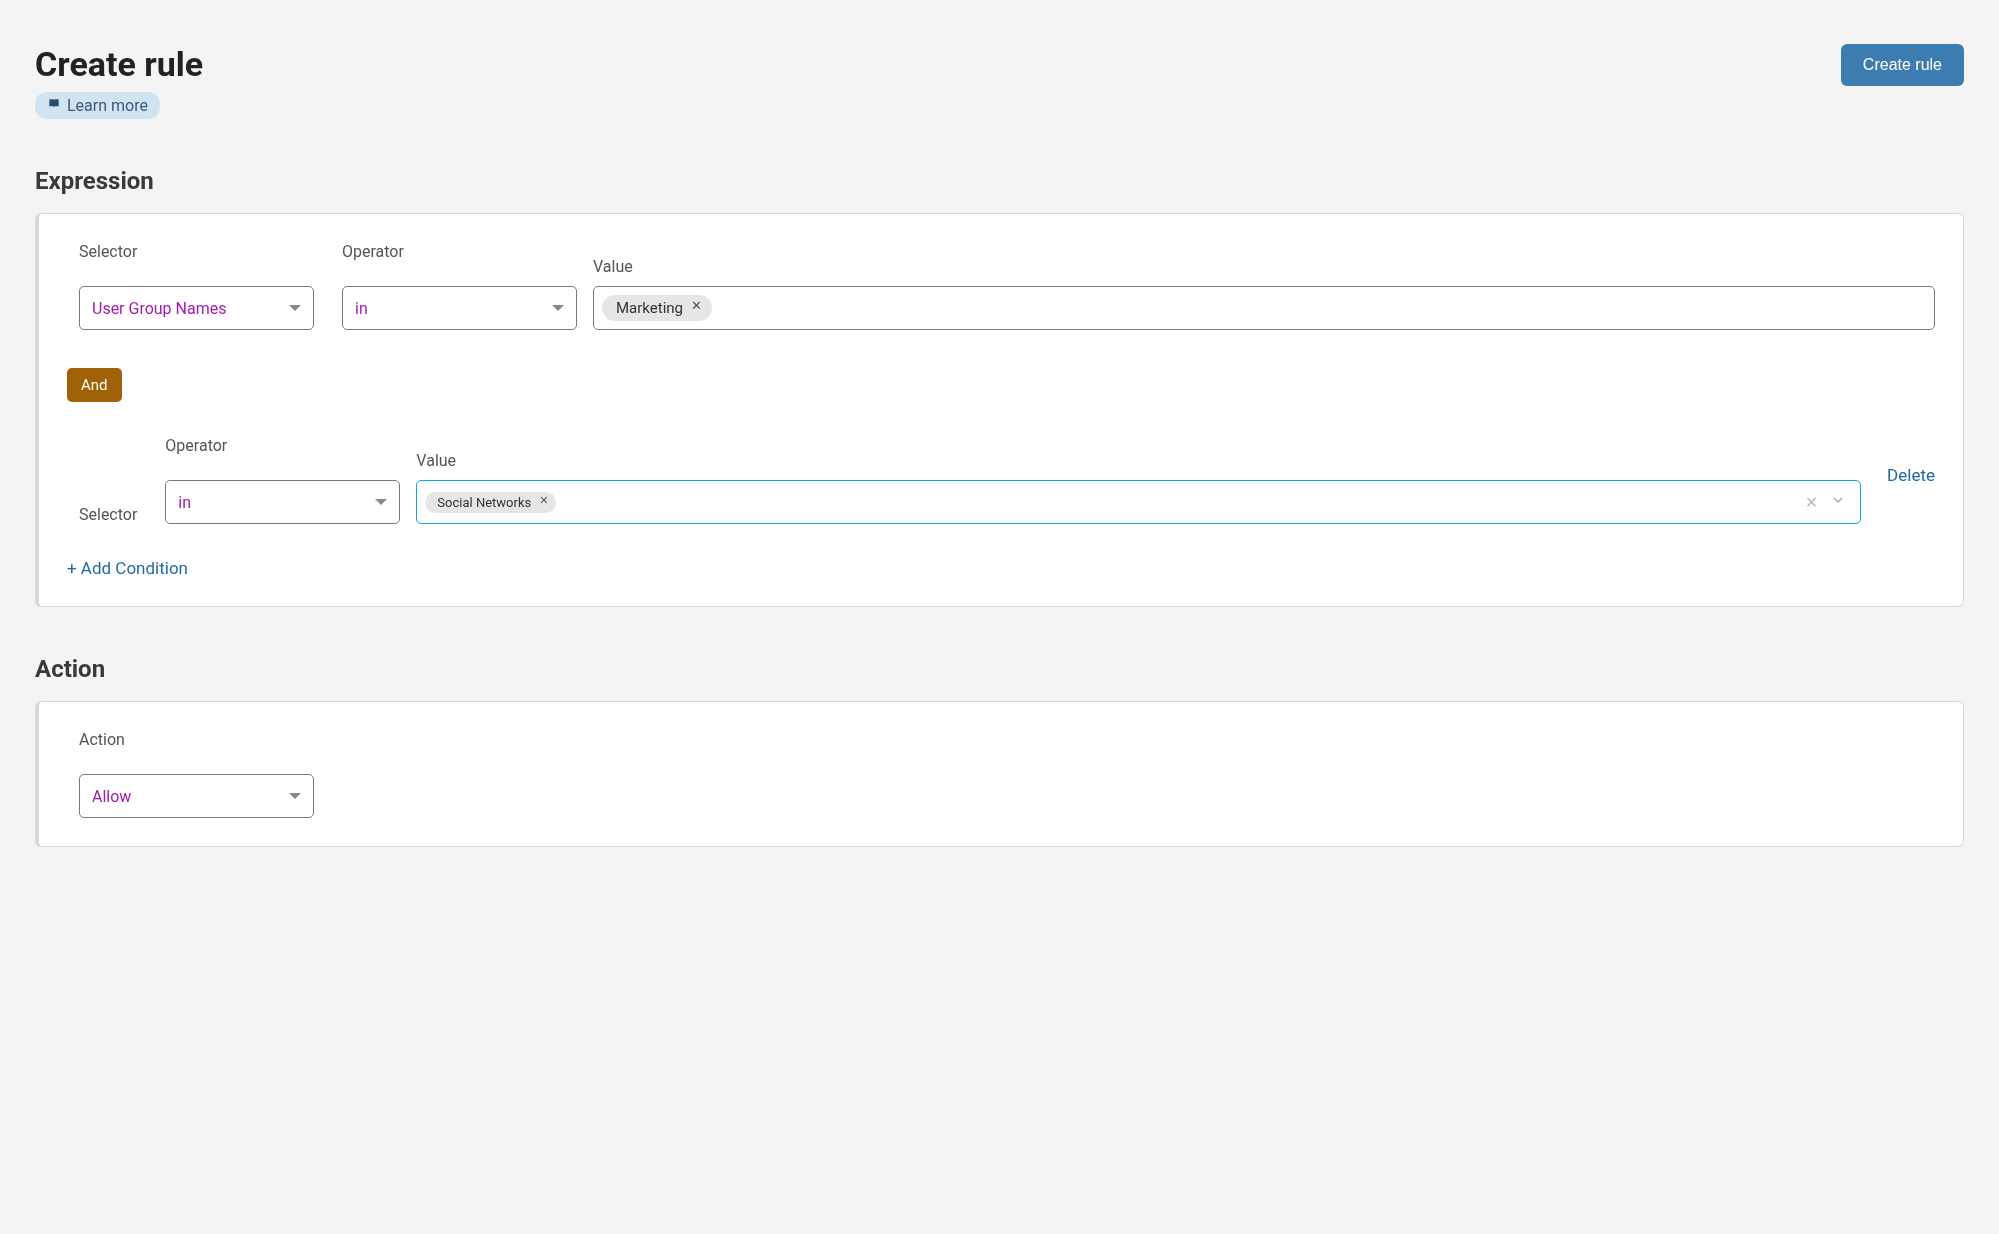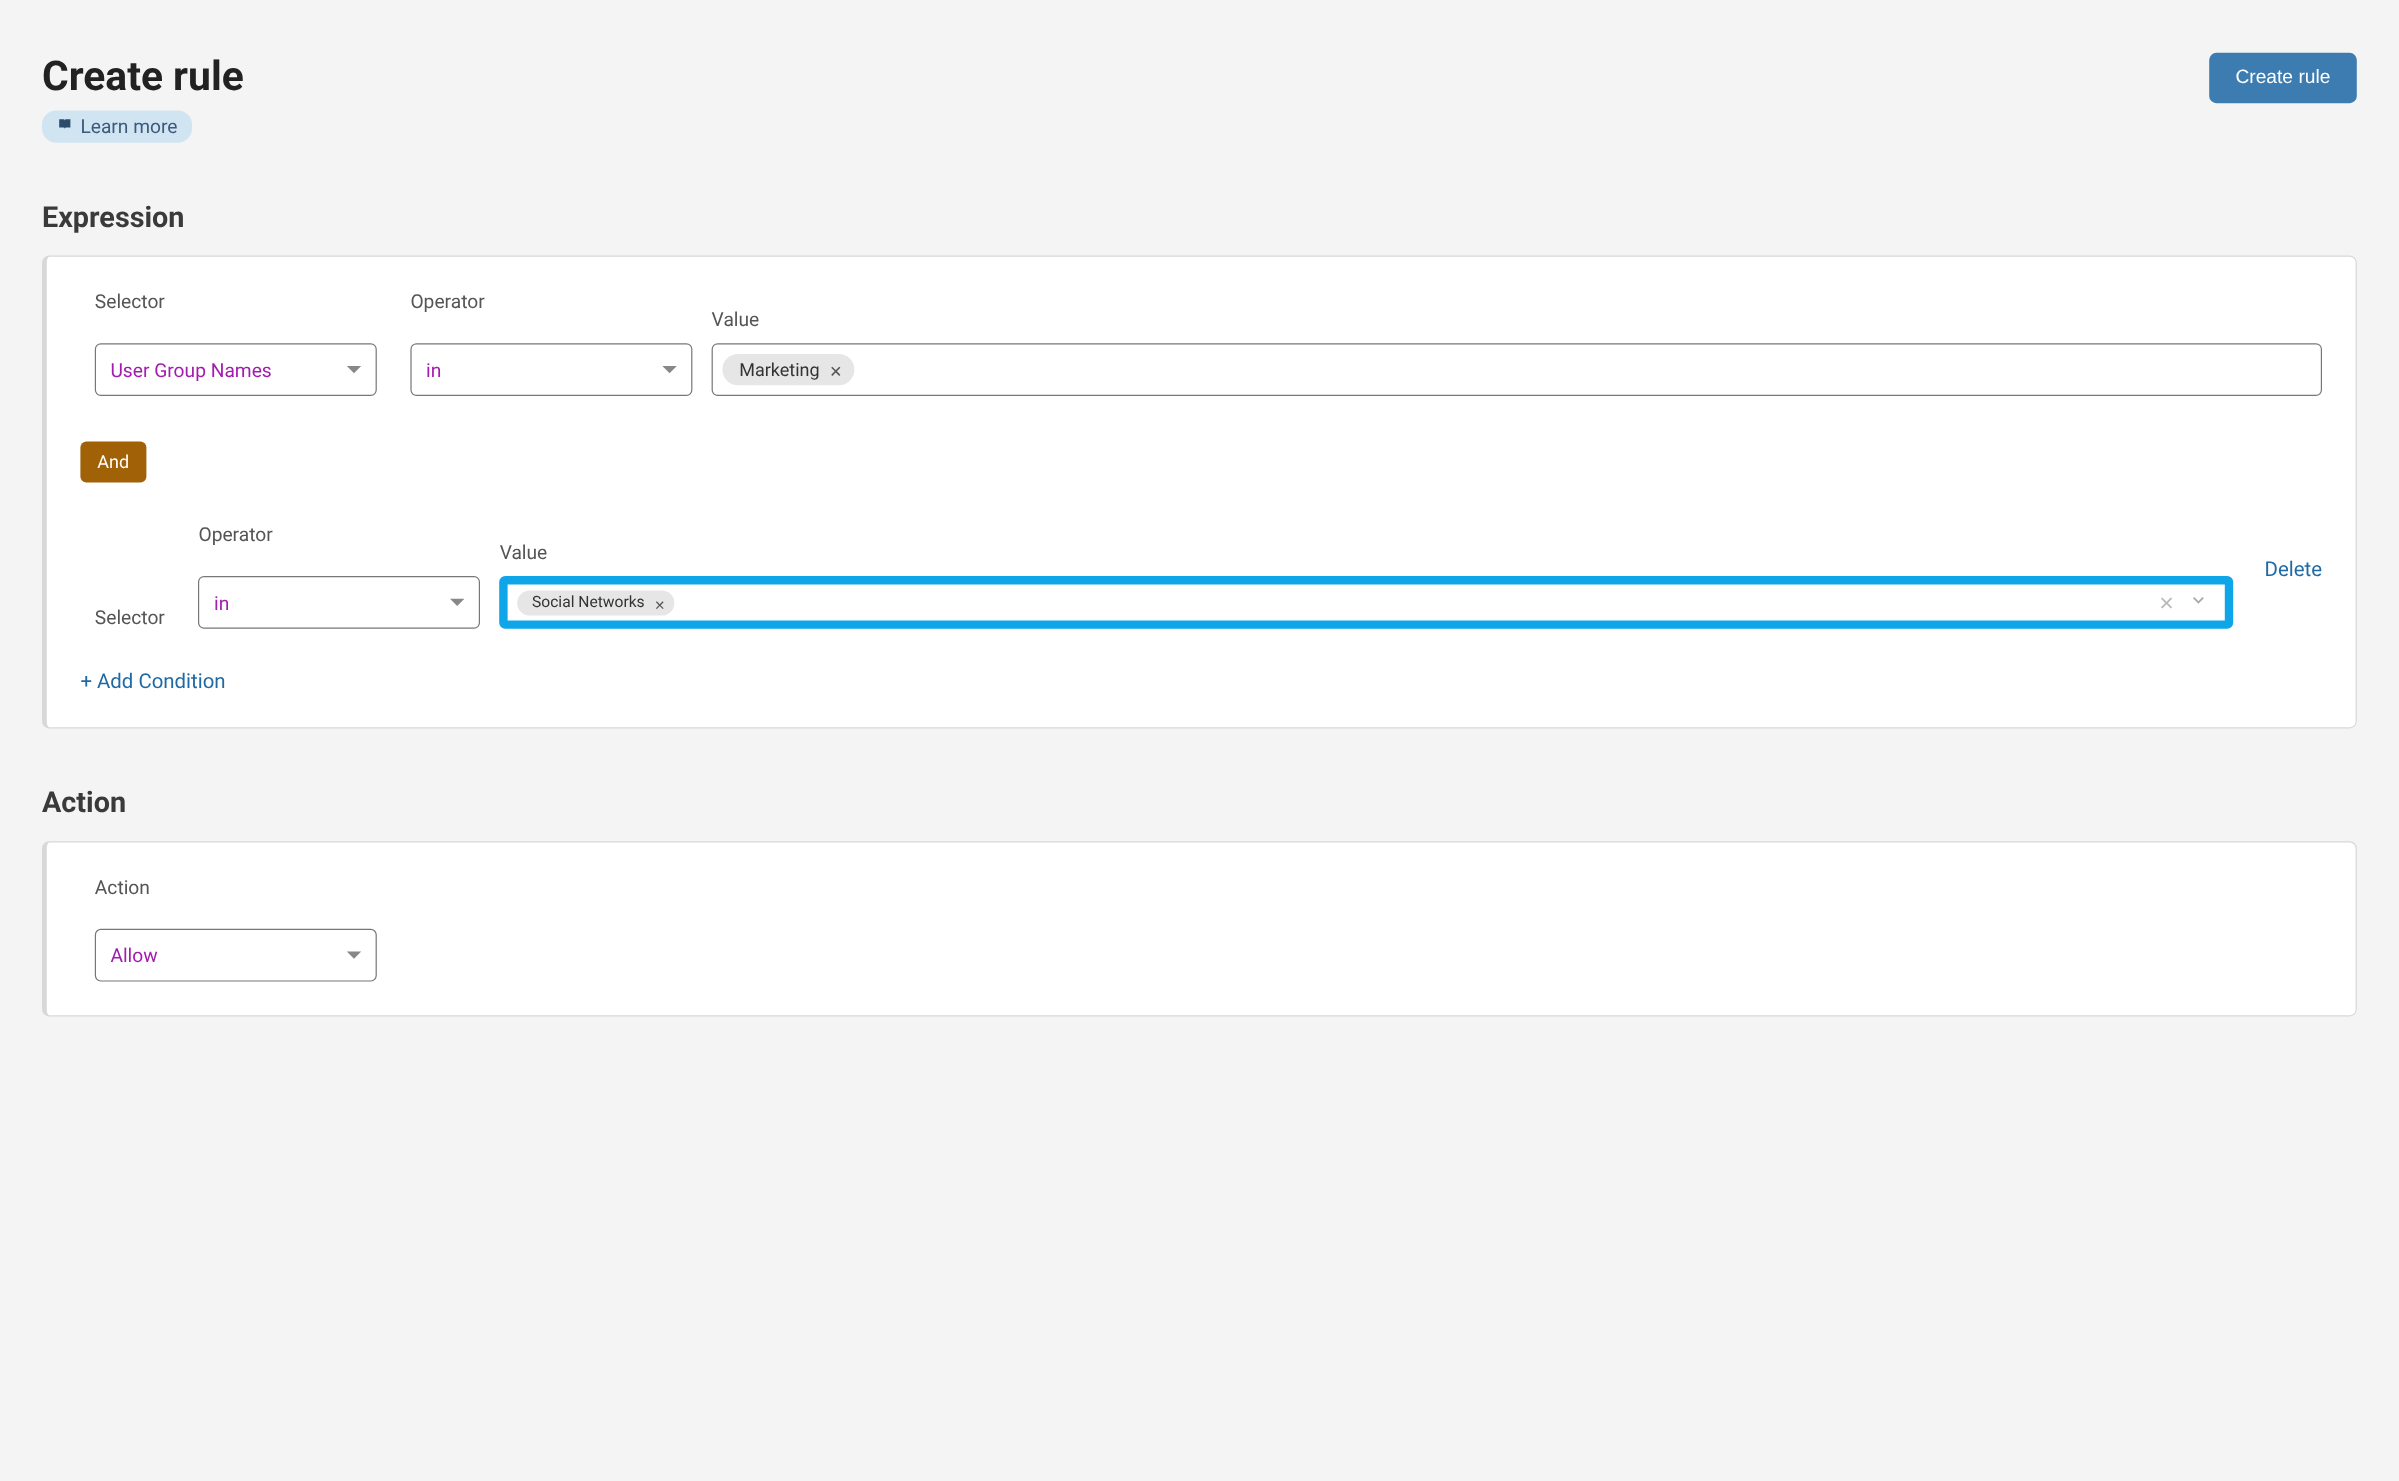--- a/index.html
+++ b/index.html
@@ -113,41 +113,41 @@
       border-radius: 5px;
       min-height: 44px;
       display: flex;
       align-items: center;
       padding: 4px 8px;
       gap: 6px;
       flex: 1;
     }
     .tag {
       display: inline-flex;
-      align-items: flex-end;
+      align-items: flex-start;
       gap: 8px;
       background: #e6e6e6;
       border-radius: 14px;
       padding: 4px 10px 4px 14px;
       font-size: 15px;
       color: #333;
     }
     .tag.small {
       font-size: 13px;
       padding: 3px 8px 3px 12px;
     }
     .tag-x {
       font-size: 13px;
       color: #555;
       cursor: pointer;
       line-height: 1;
     }
     .tag.small .tag-x { font-size: 11px; }
     .multi-value-box {
-      border: 7px solid #0ea5e9;
+      border: 1px solid #0ea5e9;
       border-radius: 5px;
       min-height: 44px;
       display: flex;
       align-items: center;
       padding: 4px 8px;
       gap: 6px;
       flex: 1;
       position: relative;
     }
     .multi-right-icons {

